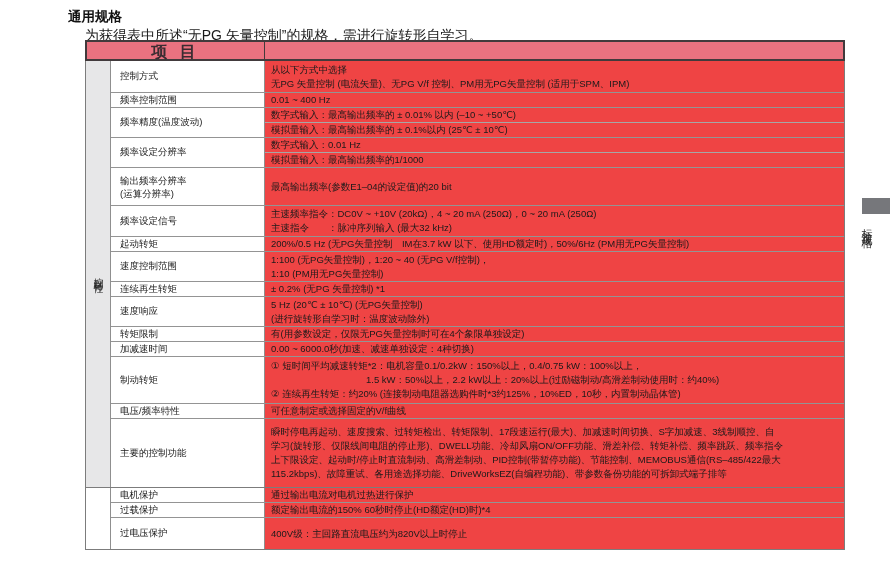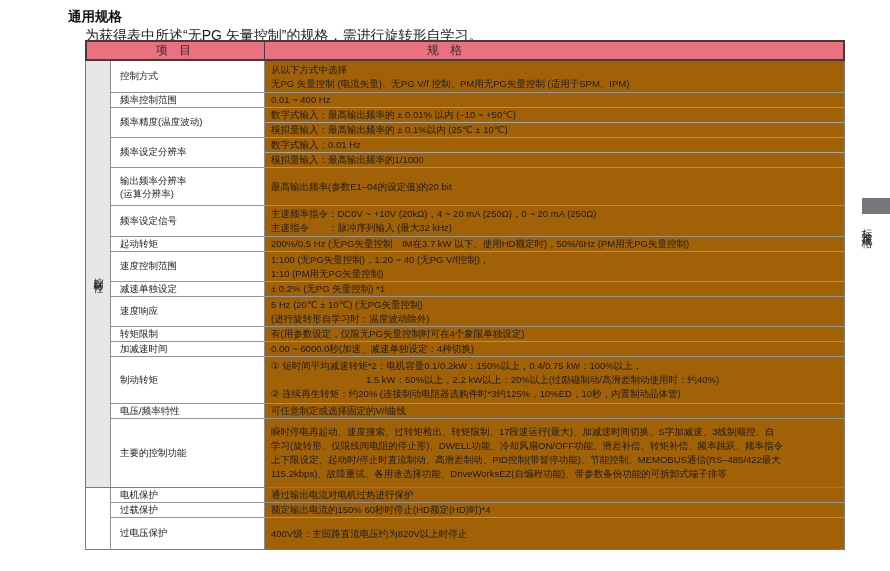--- a/index.html
+++ b/index.html
@@ -20,21 +20,21 @@
     font-size:14px;color:#1a1a1a;white-space:pre;
   }
 
   
   .spec-table{position:absolute;left:85px;top:40px;width:760px;}
 
   .thead{
     display:flex;height:17px;
     background:#ea7280;
     border:2px solid #423a3c;
-    font-weight:normal;font-size:12px;color:#3a2c31;
+    font-weight:bold;font-size:16px;color:#3a2c31;flex-direction:column;
   }
   .th{display:flex;align-items:center;}
   .th-item{width:177px;justify-content:center;border-right:1px solid #423a3c;letter-spacing:4px;}
   .th-spec{flex:1;justify-content:flex-start;padding-left:162px;letter-spacing:4px;}
 
   .tbody{
     border-left:1px solid #7c7c7c;border-right:1px solid #7c7c7c;border-bottom:1px solid #7c7c7c;
     font-size:9.5px;
   }
   .grow{display:flex;}
@@ -51,21 +51,21 @@
   }
   .rows{flex:1;display:flex;flex-direction:column;}
   .row{display:flex;}
   .row + .row{border-top:1px solid #949494;}
   .item{
     width:154px;min-width:154px;border-right:1px solid #8f8f8f;
     display:flex;align-items:center;padding-left:9px;box-sizing:border-box;
     background:#fff;
   }
   .item .il{line-height:13px;}
-  .spec{flex:1;display:flex;flex-direction:column;justify-content:center;background:#a16207;}
+  .spec{flex:1;display:flex;flex-direction:column;justify-content:center;background:#ef4444;}
   .line{line-height:14px;padding-left:6px;white-space:pre;overflow:hidden;}
   .sub{flex:1;display:flex;flex-direction:column;justify-content:center;}
   .sub + .sub{border-top:1px solid #a6a6a6;}
 
   
   .tab-marker{
     position:absolute;left:862px;top:198px;width:28px;height:16px;
     background:#76777b;
   }
   .side-label{
@@ -184,21 +184,21 @@
                 <span>速度控制范围</span>
               </div>
             <div class="spec">
                 <div class="line">1:100 (无PG矢量控制)，1:20 ~ 40 (无PG V/f控制)，</div>
                 <div class="line">1:10 (PM用无PG矢量控制)</div>
               </div>
           </div>
 
           <div class="row" style="height:14px">
             <div class="item">
-                <span>减速单独设定</span>
+                <span>连续再生转矩</span>
               </div>
             <div class="spec">
                 <div class="line">± 0.2% (无PG 矢量控制) *1</div>
               </div>
           </div>
 
           <div class="row" style="height:29px">
             <div class="item">
                 <span>速度响应</span>
               </div>

